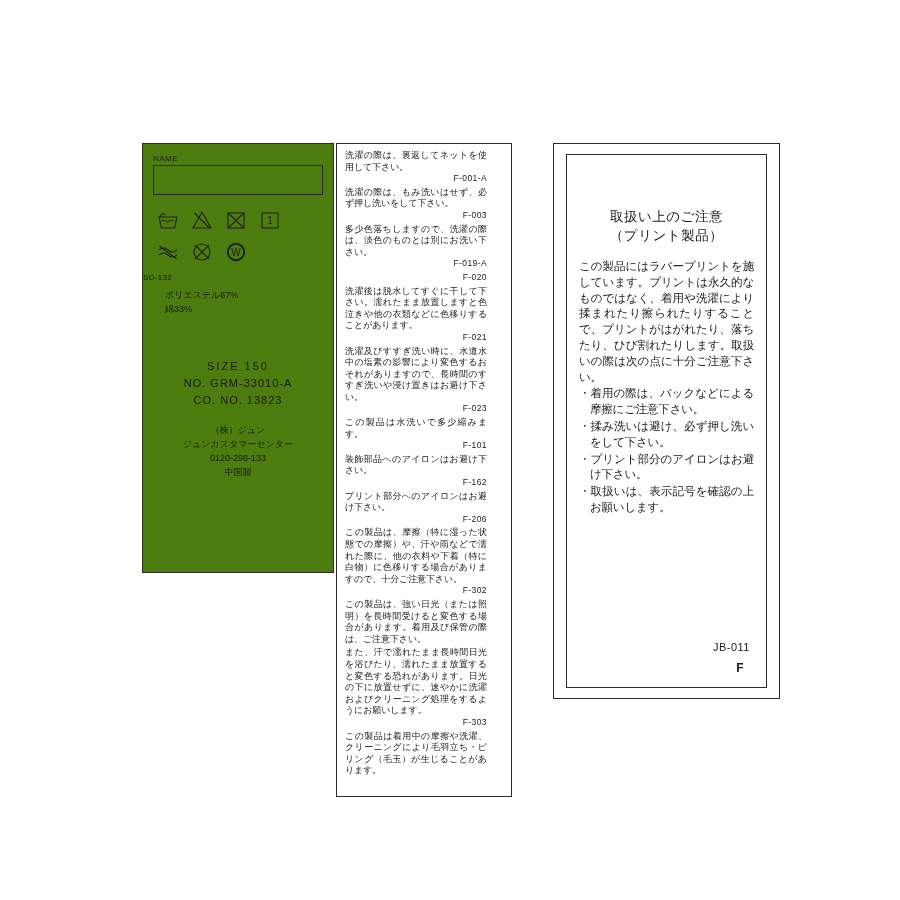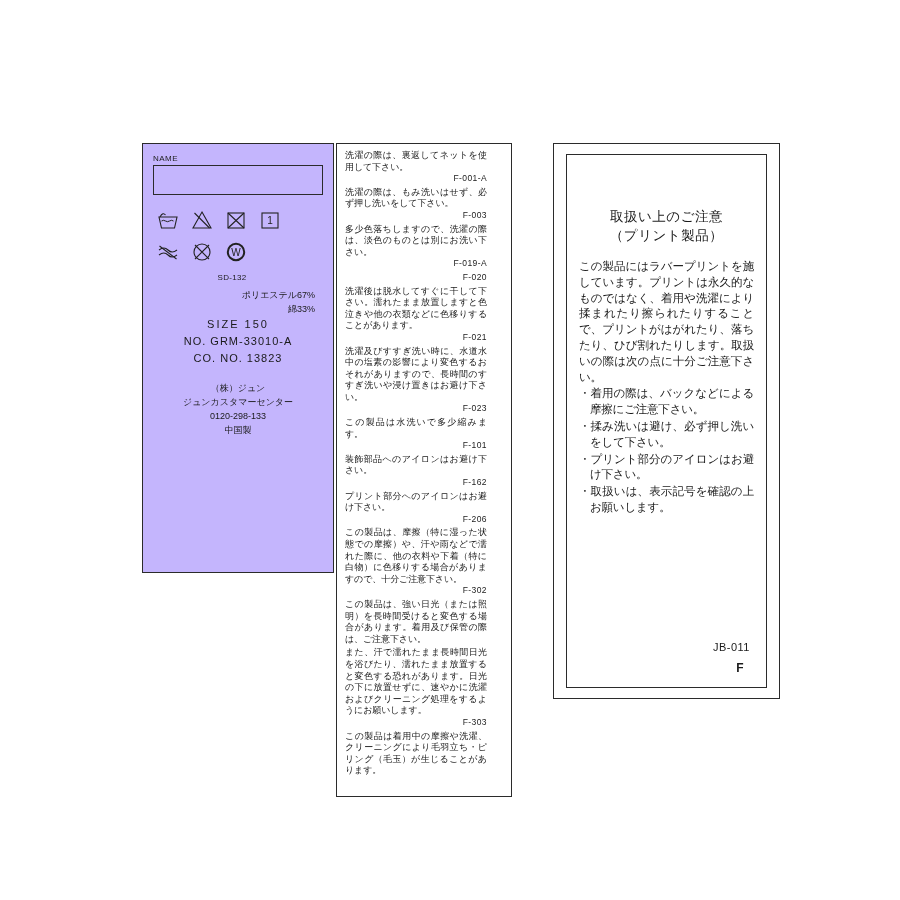--- a/index.html
+++ b/index.html
@@ -22,21 +22,21 @@
 
   
   .panel-label {
     position: absolute;
     left: 142px;
     top: 143px;
     width: 192px;
     height: 430px;
     border: 1px solid #2b2b2b;
     box-sizing: border-box;
-    background: #c4b5fd;
+    background: #4d7c0f;
   }
   .name-row {
     margin: 10px 10px 0 10px;
   }
   .name-caption {
     font-size: 8px;
     letter-spacing: 0.5px;
     color: #222;
     margin-bottom: 2px;
   }
@@ -53,35 +53,36 @@
     gap: 12px;
     align-items: center;
     margin-bottom: 10px;
   }
   .sym {
     width: 22px;
     height: 22px;
   }
   .sym svg { display: block; }
   .code-right {
-    text-align: center;
+    text-align: left;
     font-size: 8px;
     margin: 4px 12px 0 0;
     letter-spacing: 0.3px;
   }
   .fiber-table {
     margin: 6px 18px 0 22px;
     font-size: 9px;
   }
   .fiber-row {
     display: flex;
-    justify-content: flex-end;
+    justify-content: flex-start;
     line-height: 14px;
   }
   .size-block {
+    margin-top: 42px;
     text-align: center;
     font-size: 11px;
     line-height: 17px;
     letter-spacing: 1px;
   }
   .size-line { letter-spacing: 2px; }
   .maker-block {
     margin-top: 14px;
     text-align: center;
     font-size: 9px;

